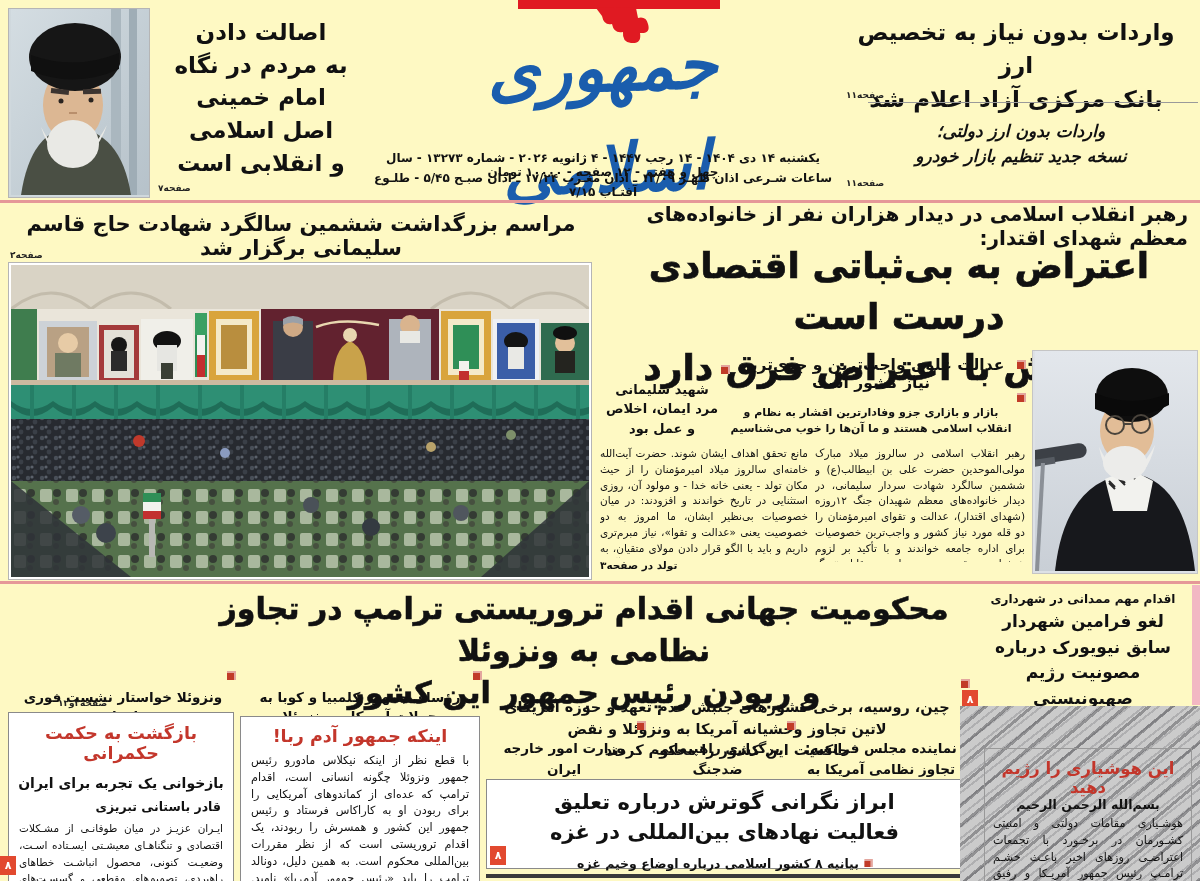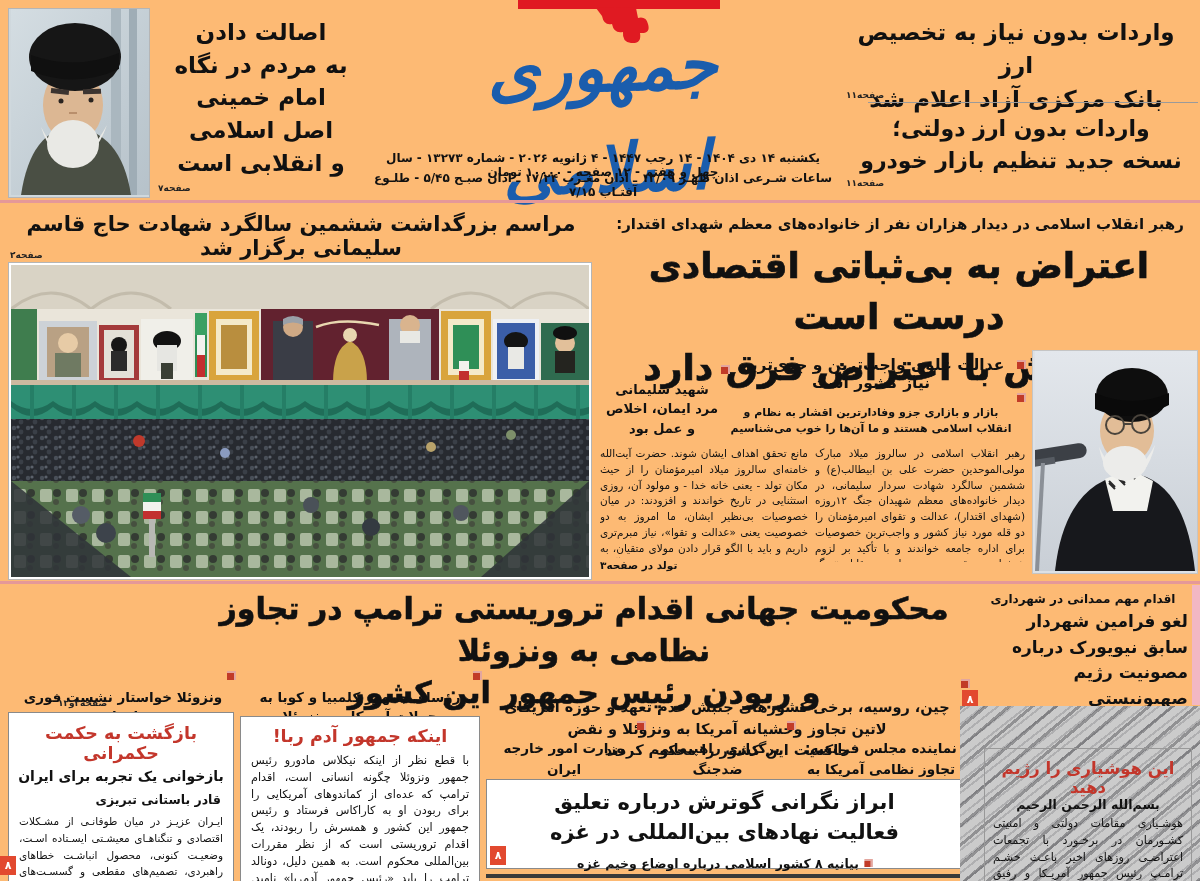--- a/index.html
+++ b/index.html
@@ -1,16 +1,16 @@
 <!DOCTYPE html>
 <html lang="fa" dir="rtl"><head>
 <meta charset="utf-8">
 <style>
   html,body{margin:0;padding:0;background:#e8e8e8;}
-  .page{position:relative;width:1200px;height:881px;background:#fdba74;overflow:hidden;
+  .page{position:relative;width:1200px;height:881px;background:#fef9c3;overflow:hidden;
         font-family:"DejaVu Sans",sans-serif;direction:rtl;color:#111;}
   .abs{position:absolute;}
   .bold{font-weight:bold;}
   .ctr{text-align:center;}
   .pre{white-space:pre-line;}
   .just{text-align:justify;}
   .pageref{font-size:9px;font-weight:bold;color:#222;}
   .sq{position:absolute;width:9px;height:9px;background:#c13b28;box-shadow:inset -2px 2px 0 rgba(255,255,255,.55);}
   .badge{width:16px;height:19px;background:#e2492f;color:#fff;font-size:11px;font-weight:bold;
          display:flex;align-items:center;justify-content:center;}
@@ -23,28 +23,28 @@
   #kh-text{left:150px;top:16px;width:222px;font-size:23px;line-height:1.42;}
   #kh-ref{left:158px;top:183px;}
   #logo-drip{left:518px;top:0;}
   #logo-text{left:378px;top:18px;width:452px;font-size:67px;line-height:1.5;color:#1a5dad;
              font-style:italic;font-weight:bold;text-align:center;transform:rotate(-2deg);}
   #dateline1{left:374px;top:151px;width:458px;font-size:12px;}
   #dateline2{left:374px;top:171px;width:458px;font-size:12px;}
   #tr-head1{left:840px;top:16px;width:352px;font-size:23px;line-height:1.45;}
   #tr-ref1{left:846px;top:90px;}
   #tr-rule{left:868px;top:102px;width:330px;}
-  #tr-head2{left:845px;top:113px;width:352px;font-size:22px;line-height:1.45;}
+  #tr-head2{left:845px;top:119px;width:352px;font-size:17px;line-height:1.45;font-style:italic;}
   #tr-ref2{left:846px;top:178px;}
   #div-top{top:200px;}
   
   #cer-head{left:12px;top:212px;width:578px;font-size:21px;}
   #cer-ref{left:10px;top:250px;}
   #cer-photo{left:8px;top:262px;width:584px;height:318px;border:1px solid #b5b5b5;background:#fff;padding:2px;box-sizing:border-box;}
-  #lead-kicker{left:612px;top:215px;width:576px;font-size:15px;}
+  #lead-kicker{left:612px;top:202px;width:576px;font-size:20px;text-align:right;}
   #lead-head{left:600px;top:240px;width:598px;font-size:36px;line-height:1.42;
              -webkit-text-stroke:.7px #111;}
   #lead-sub{left:600px;top:360px;width:124px;font-size:13px;line-height:1.5;padding-right:2px;}
   #lead-b1{left:728px;top:356px;width:300px;font-size:15.5px;padding-right:14px;box-sizing:border-box;}
   #lead-b2{left:728px;top:388px;width:300px;font-size:11px;line-height:1.5;padding-right:14px;box-sizing:border-box;}
   #kham-photo{left:1032px;top:350px;width:164px;height:222px;border:1px solid #c5c5c5;background:#dde1e6;}
   #lead-colR{left:815px;top:446px;width:210px;height:116px;font-size:10.5px;line-height:1.5;overflow:hidden;}
   #lead-colL{left:600px;top:446px;width:208px;height:112px;font-size:10.5px;line-height:1.5;overflow:hidden;}
   #lead-cont{left:600px;top:559px;font-size:10.5px;}
   #div-mid{top:581px;}
@@ -61,32 +61,32 @@
   
   #gaza{left:486px;top:779px;width:477px;height:90px;}
   #gaza-head{margin-top:7px;font-size:21px;line-height:1.45;}
   #gaza-sub{margin-top:8px;font-size:12.5px;position:relative;display:inline-block;right:50%;transform:translateX(50%);padding-right:13px;}
   #gaza-sub .sq{width:8px;height:8px;right:0;top:3px;}
   #gaza-badge{position:absolute;left:3px;bottom:3px;}
   #gaza-underline{left:486px;top:874px;width:477px;height:4px;background:#3a3a3a;}
   
   #gov{left:8px;top:712px;width:226px;height:172px;}
   #gov-head{margin-top:10px;font-size:17.5px;}
-  #gov-sub{margin-top:5px;font-size:14px;}
+  #gov-sub{margin-top:12px;font-size:14px;}
   #gov-author{margin:8px 12px 0;font-size:12.5px;text-align:right;}
   #gov-body{margin:6px 10px;font-size:10.5px;line-height:1.6;}
   
   #kid{left:240px;top:716px;width:240px;height:168px;}
   #kid-head{margin-top:9px;font-size:17.5px;}
   #kid-body{margin:7px 10px;font-size:11.2px;line-height:1.5;}
   
   #pink-strip{left:1192px;top:585px;width:8px;height:120px;background:#f2b7c3;}
   #mam{left:978px;top:585px;width:210px;height:122px;}
   #mam-kick{margin-top:7px;font-size:12px;}
-  #mam-head{margin-top:3px;font-size:17px;line-height:1.5;text-align:right;}
+  #mam-head{margin-top:3px;font-size:17px;line-height:1.5;}
   #mam-badge{left:962px;top:690px;}
   #pattern{left:960px;top:706px;width:240px;height:175px;background:#cbcbcb;
     background-image:repeating-linear-gradient(-40deg,rgba(50,50,55,.38) 0 3px,transparent 3px 15px),
                      repeating-linear-gradient(-38deg,rgba(110,110,115,.3) 0 2px,transparent 2px 9px);}
   #vig{left:984px;top:748px;width:206px;height:133px;border:1px solid #999;}
   #vig-head{margin-top:10px;font-size:16.5px;}
   #vig-bism{font-size:12.5px;}
   #vig-body{margin:4px 8px;font-size:11.2px;line-height:1.5;}
   #corner-badge{left:0px;top:856px;}
 </style>

